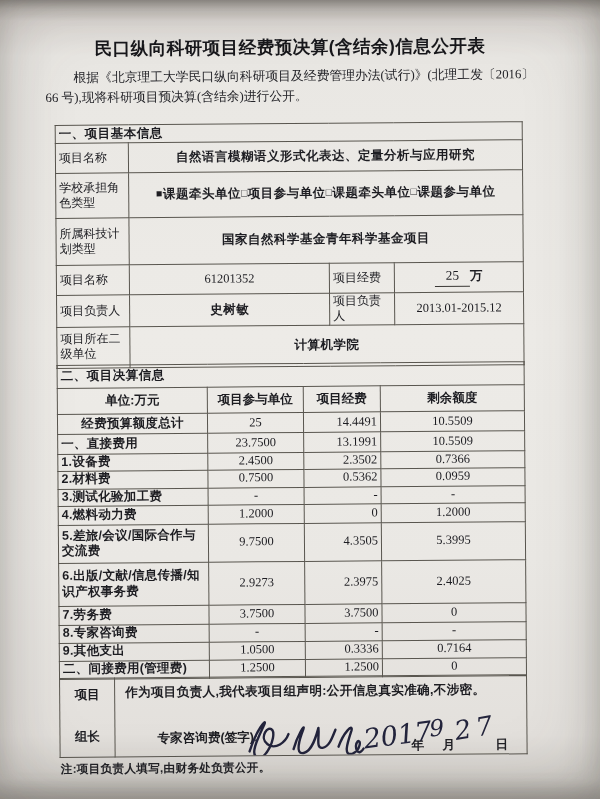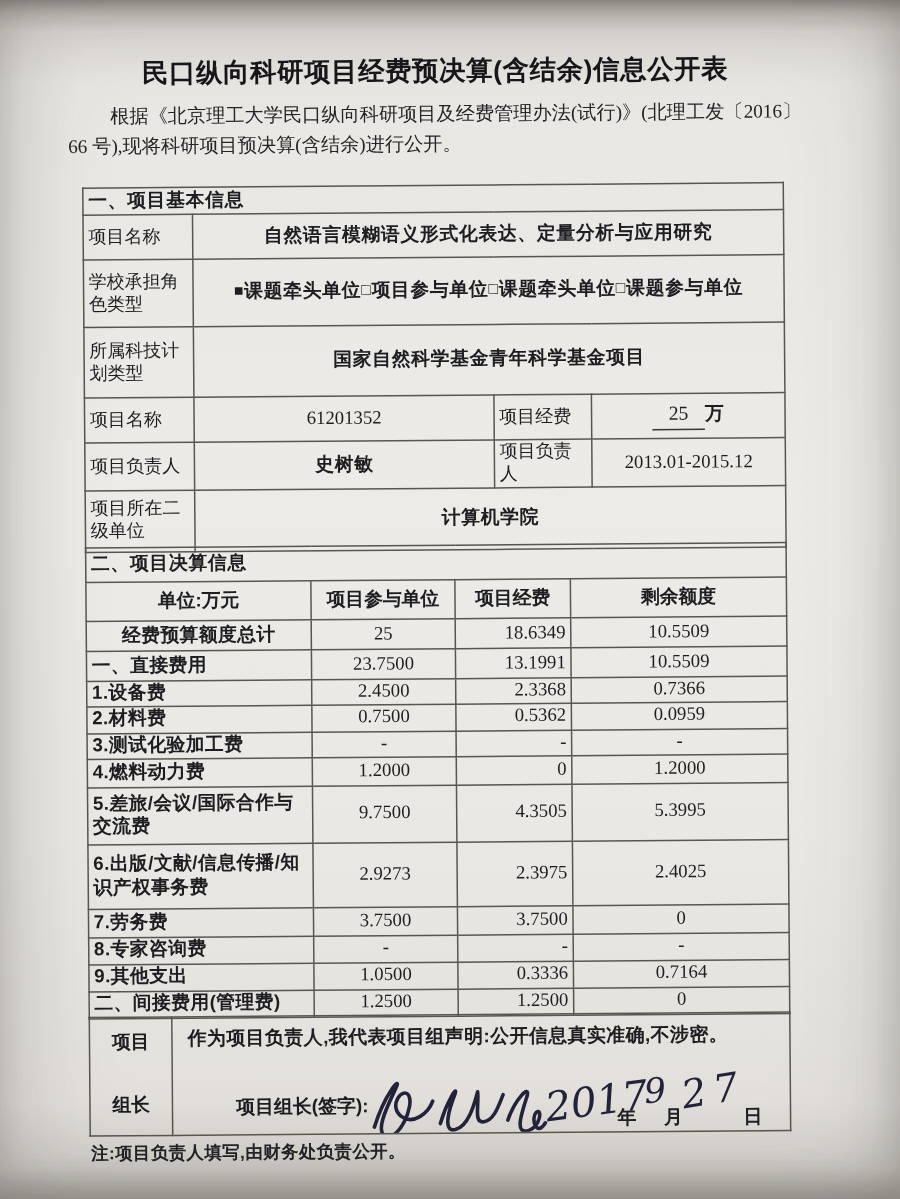--- a/index.html
+++ b/index.html
@@ -123,33 +123,33 @@
       </tr>
       <tr style="height:26px">
         <td class="hdr">单位:万元</td>
         <td class="hdr">项目参与单位</td>
         <td class="hdr">项目经费</td>
         <td class="hdr">剩余额度</td>
       </tr>
       <tr style="height:20px">
         <td class="blbl center">经费预算额度总计</td>
         <td class="ca num">25</td>
-        <td class="cb num">18.6349</td>
+        <td class="cb num">14.4491</td>
         <td class="cc num">10.5509</td>
       </tr>
       <tr style="height:20px">
         <td class="blbl">一、直接费用</td>
         <td class="ca num">23.7500</td>
         <td class="cb num">13.1991</td>
         <td class="cc num">10.5509</td>
       </tr>
       <tr style="height:16px">
         <td class="blbl">1.设备费</td>
         <td class="ca num">2.4500</td>
-        <td class="cb num">2.3368</td>
+        <td class="cb num">2.3502</td>
         <td class="cc num">0.7366</td>
       </tr>
       <tr style="height:18px">
         <td class="blbl">2.材料费</td>
         <td class="ca num">0.7500</td>
         <td class="cb num">0.5362</td>
         <td class="cc num">0.0959</td>
       </tr>
       <tr style="height:17px">
         <td class="blbl">3.测试化验加工费</td>
@@ -210,21 +210,21 @@
       <tbody>
           <tr style="height:78px">
         <td class="leader-lbl">
           <div class="leader-stack">
             <span>项目</span>
             <span>组长</span>
           </div>
         </td>
         <td class="leader-body">
           <div class="statement">作为项目负责人,我代表项目组声明:公开信息真实准确,不涉密。</div>
-          <div class="sig-label">项目组长(签字):</div>
+          <div class="sig-label">专家咨询费(签字):</div>
           <svg class="sig-svg" width="124" height="52" viewBox="0 0 124 52">
             <g fill="none" stroke="#23243c" stroke-width="2.4" stroke-linecap="round" stroke-linejoin="round">
               <path d="M10 40 C17 18 28 6 25 13 C20 24 10 42 17 46 C26 50 37 26 33 19 C29 13 19 26 28 33 C36 39 46 31 49 23"></path>
               <path d="M54 38 C58 24 66 12 64 18 C60 28 55 44 64 42 C73 40 77 24 79 17 C80 26 76 38 83 37 C90 36 93 26 96 19"></path>
               <path d="M99 36 C104 22 114 12 112 20 C108 32 103 46 113 43 C121 40 122 28 118 31 C114 35 118 48 124 38"></path>
             </g>
           </svg>
           <span class="hw hw-year">2017</span>
           <span class="sfx sfx-year">年</span>
           <span class="hw hw-month">9</span>

